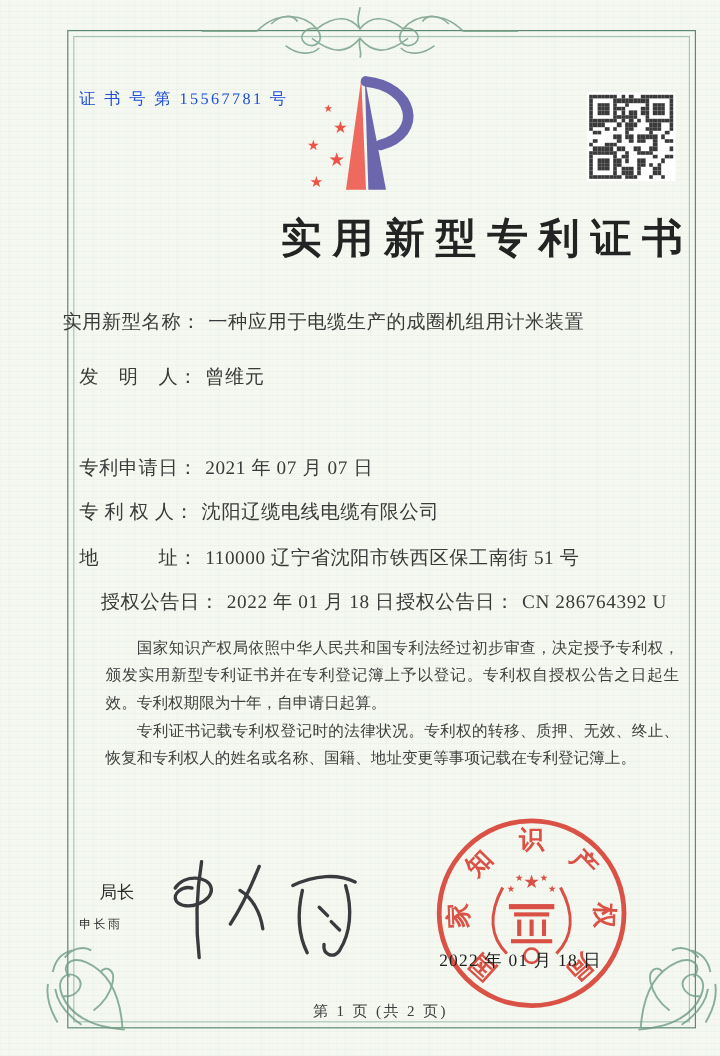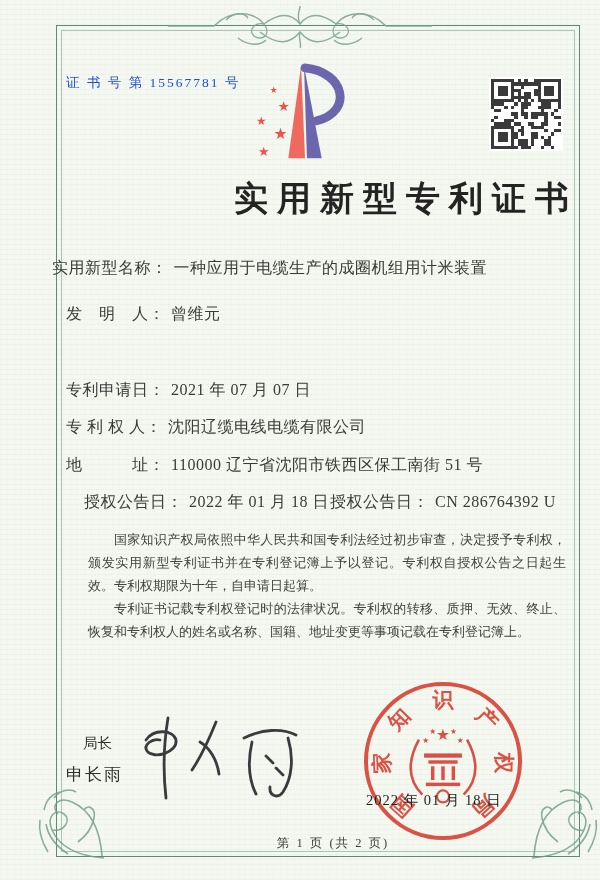--- a/index.html
+++ b/index.html
@@ -30,30 +30,30 @@
   .frow{position:absolute;white-space:nowrap;letter-spacing:.5px;}
   .frow .lab{color:#3a3a3a;}
   .frow .val{color:#3a3a3a;margin-left:6px;}
   .r0{left:52px;top:258px;} .r1{left:66px;top:304px;text-align:center;} .r2{left:66px;top:342px;}
   .r3{left:66px;top:380px;} .r4{left:66px;top:417px;} .r5{left:66px;top:455px;}
   .r6{left:84px;top:492px;} .r7{left:330px;top:492px;}
   .paras{position:absolute;left:66px;top:528px;width:478px;font-size:13px;line-height:23px;color:#414141;margin-left:22px;}
   .paras p{margin:0;text-indent:2em;text-align:justify;}
   .sig-title{position:absolute;left:66px;top:734px;font-size:14.5px;color:#2e2e2e;
              font-family:"Liberation Sans","DejaVu Sans",sans-serif;margin-left:17px;}
-  .sig-name{position:absolute;left:66px;top:763px;font-size:17px;color:#2e2e2e;
+  .sig-name{position:absolute;left:66px;top:763px;font-size:10px;color:#2e2e2e;
             font-family:Liberation Serif, serif;letter-spacing:2px;}
   .sig-script{position:absolute;left:132px;top:708px;width:185px;height:100px;}
   .seal{position:absolute;left:364px;top:682px;width:158px;height:158px;opacity:.93;}
   .seal-ring{position:absolute;inset:0;border:4px solid #d9463a;border-radius:50%;}
   .seal-char{position:absolute;font-size:21px;font-weight:700;color:#d9463a;
              font-family:"Liberation Serif","DejaVu Serif",serif;}
   .seal-emblem{position:absolute;left:36px;top:34px;width:86px;height:92px;}
   .seal-date{position:absolute;left:366px;top:791px;font-size:14.5px;letter-spacing:1px;color:#1e1e1e;z-index:5;}
-  .footer{position:absolute;left:72px;top:835px;width:522px;text-align:center;font-size:12.5px;
+  .footer{position:absolute;left:56px;top:835px;width:522px;text-align:center;font-size:12.5px;
           letter-spacing:2px;color:#3c3c3c;}
 </style>
 </head>
 <body>
 
 <div class="page">
   <div class="texture"></div>
 
   <div class="frame-outer"></div>
   <div class="frame-inner"></div>

